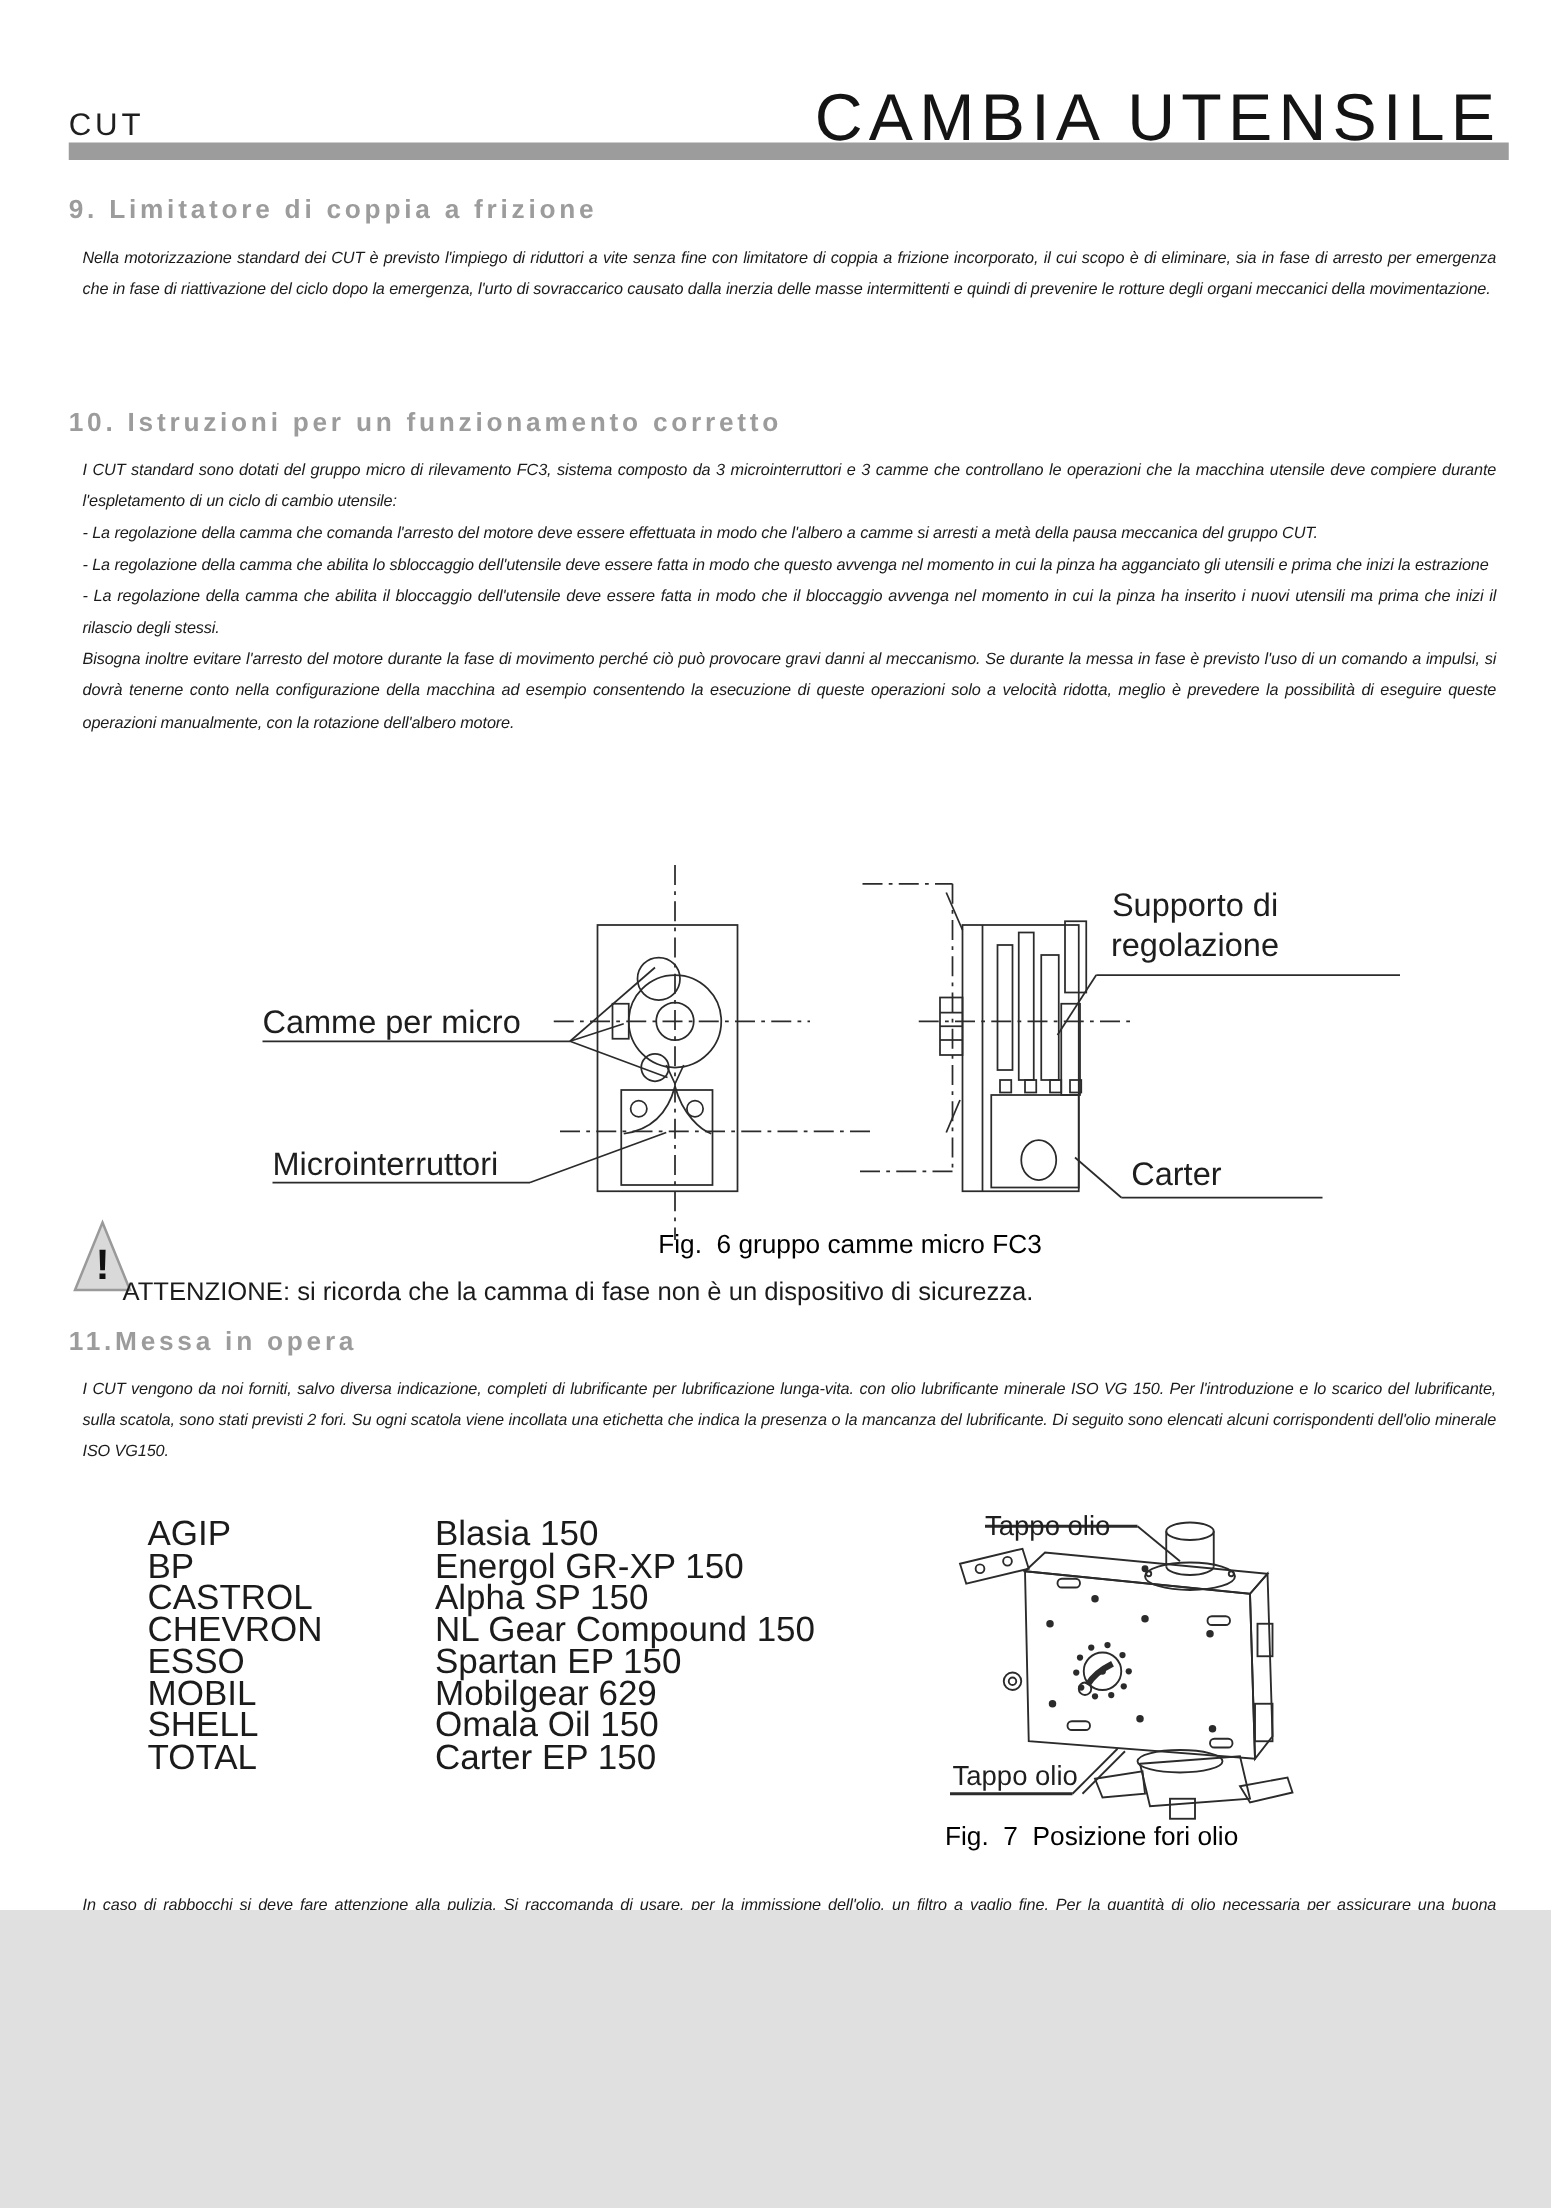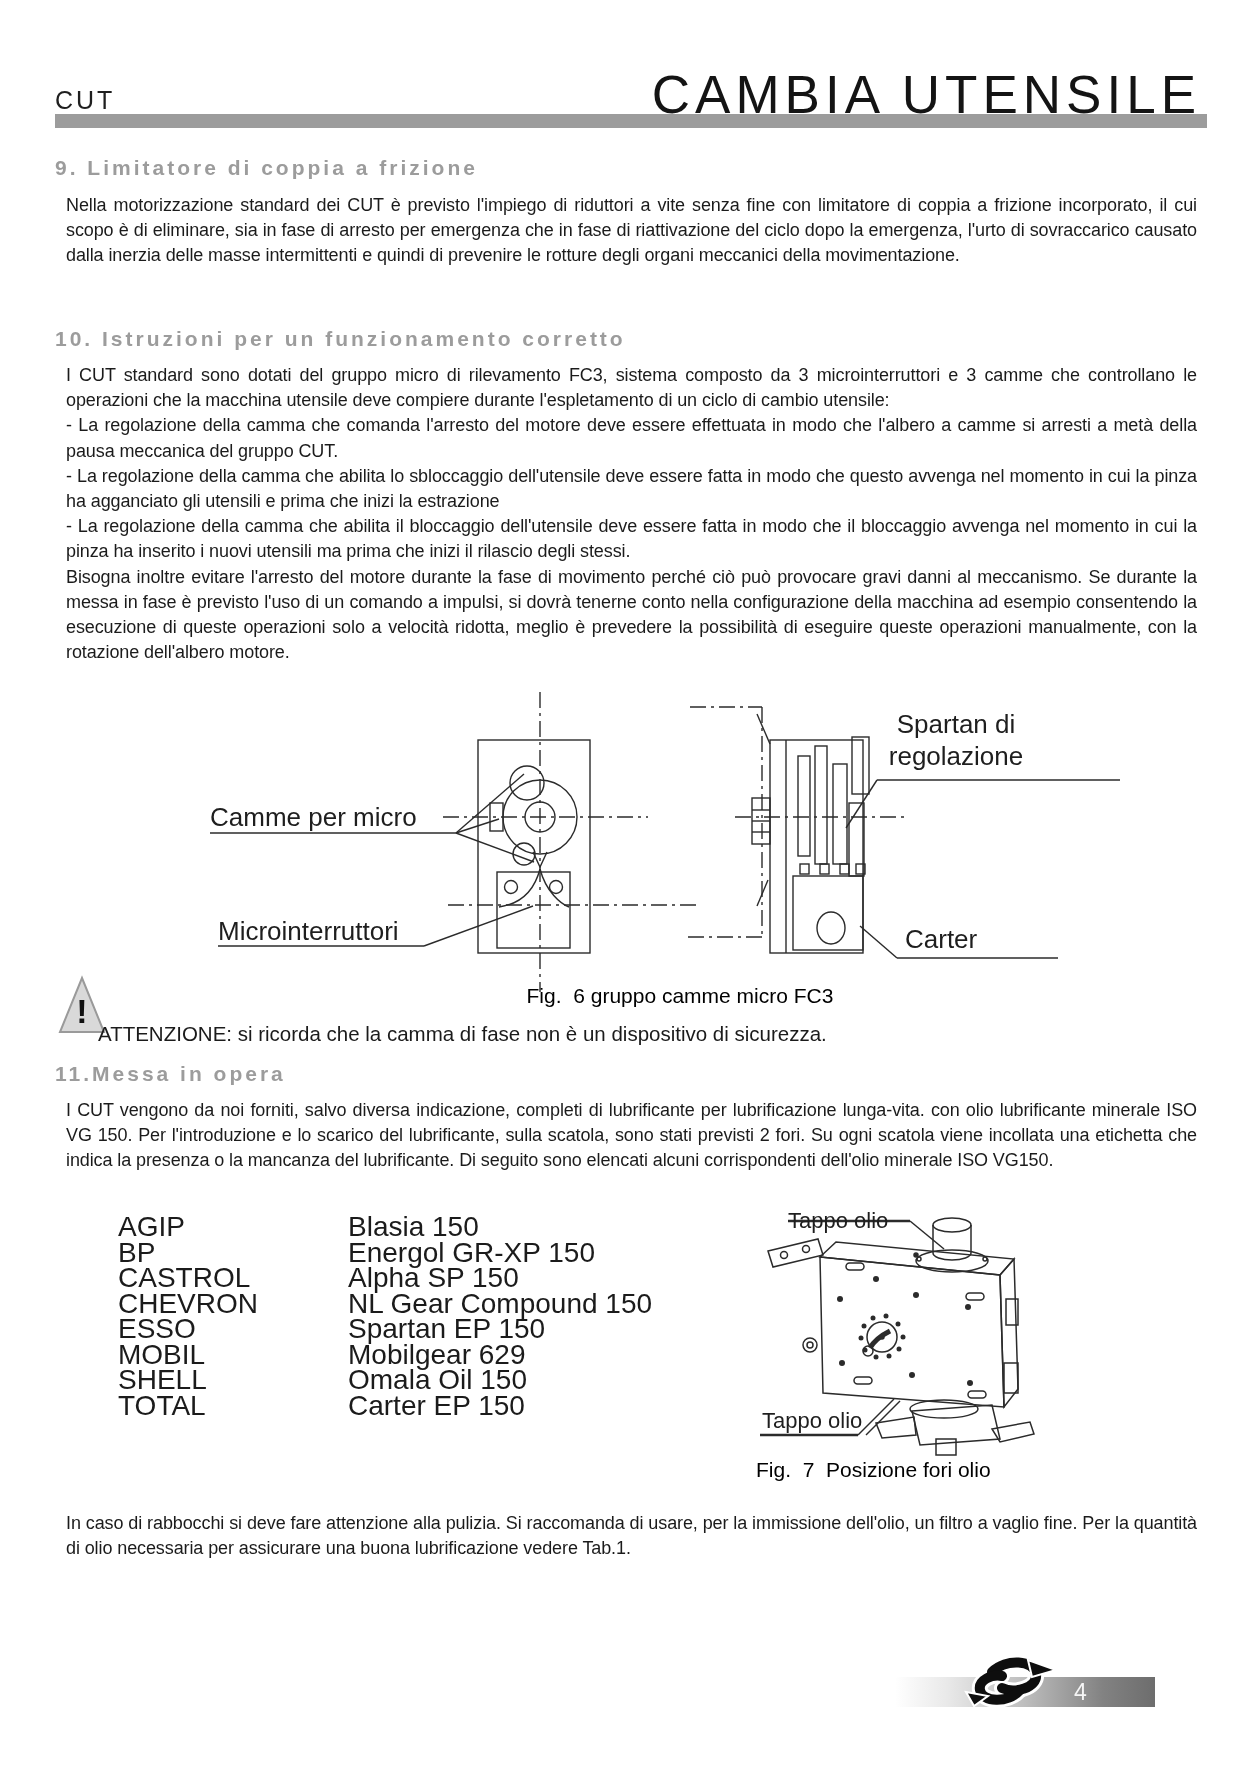--- a/index.html
+++ b/index.html
@@ -1,35 +1,35 @@
 <!DOCTYPE html>
 <html><head>
 <meta charset="utf-8">
 <style>
   html,body{margin:0;padding:0;background:#e0e0e0;}
   .page{
-    position:relative;width:1241px;height:1766px;margin:0 auto;
+    position:relative;width:1241px;height:1528px;margin:0 auto;
     background:#ffffff;overflow:hidden;
     font-family:"Liberation Sans","DejaVu Sans",sans-serif;
     color:#1b1b1b;
   }
   .abs{position:absolute;}
   
   .cut-label{left:55px;top:86px;font-size:25px;letter-spacing:3px;color:#1f1f1f;}
   .doc-title{right:40px;top:64px;font-size:53px;letter-spacing:5px;color:#141414;font-weight:400;white-space:nowrap;}
   .header-bar{left:55px;top:114px;width:1152px;height:14px;background:#9c9c9c;}
   
   .sec-h{font-size:21px;font-weight:700;color:#9c9c9c;letter-spacing:3px;white-space:nowrap;}
   .h9{left:55px;top:156px;}
   .h10{left:55px;top:327px;}
   .h11{left:55px;top:1062px;}
   
   .body-text{
-    font-size:18px;line-height:25.2px;text-align:justify;
-    letter-spacing:-0.1px;color:#1b1b1b;
+    font-size:13px;line-height:25.2px;text-align:justify;
+    letter-spacing:-0.1px;color:#1b1b1b;font-style:italic;
   }
   .p9{left:66px;top:193px;width:1131px;}
   .p10{left:66px;top:363px;width:1131px;}
   .p10 p{margin:0;}
   .p11{left:66px;top:1098px;width:1131px;}
   .closing{left:66px;top:1511px;width:1131px;}
   
   .fig-svg{left:0;top:640px;}
   .fig7-svg{left:660px;top:1195px;}
   .fig-label{font-size:26px;color:#1e1e1e;white-space:nowrap;}
@@ -136,21 +136,21 @@
         <line x1="877" y1="140" x2="1120" y2="140"></line>
         <line x1="877" y1="140" x2="846" y2="188"></line>
         <line x1="897" y1="318" x2="1058" y2="318"></line>
         <line x1="897" y1="318" x2="860" y2="286"></line>
       </g>
     </g>
   </svg>
   <div class="abs fig-label lbl-camme">Camme per micro</div>
   <div class="abs fig-label lbl-micro">Microinterruttori</div>
   <div class="abs fig-label lbl-supporto">
-    <div>Spartan di</div>
+    <div>Supporto di</div>
     <div>regolazione</div>
   </div>
   <div class="abs fig-label lbl-carter">Carter</div>
   <div class="abs fig-caption cap6">Fig.  6 gruppo camme micro FC3</div>
 
   <svg class="abs warn-icon" width="48" height="60" viewBox="0 0 48 60">
     <polygon points="24,3 46,57 2,57" fill="#d9d9d9" stroke="#9a9a9a" stroke-width="2"></polygon>
     <text x="24" y="48" font-size="34" font-weight="bold" fill="#111" text-anchor="middle" font-family="Liberation Sans, sans-serif">!</text>
   </svg>
   <div class="abs warn-text">ATTENZIONE: si ricorda che la camma di fase non è un dispositivo di sicurezza.</div>

